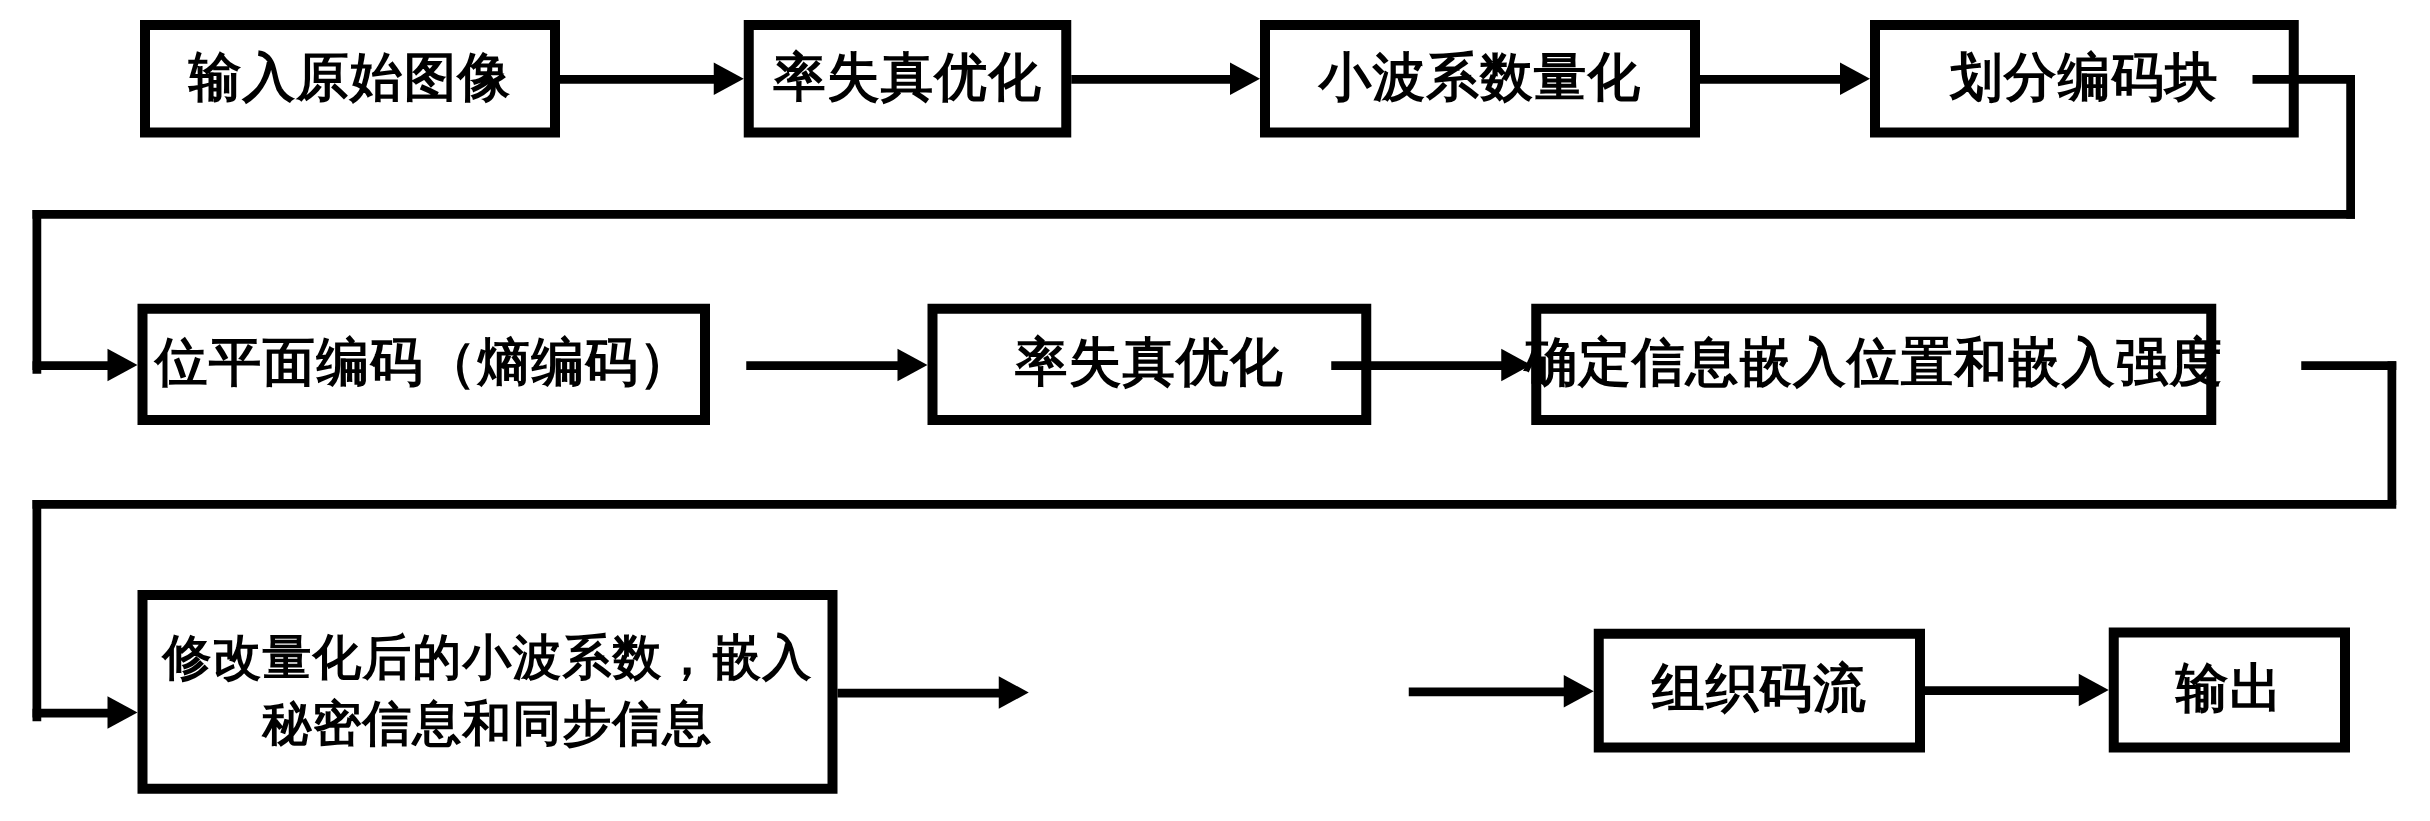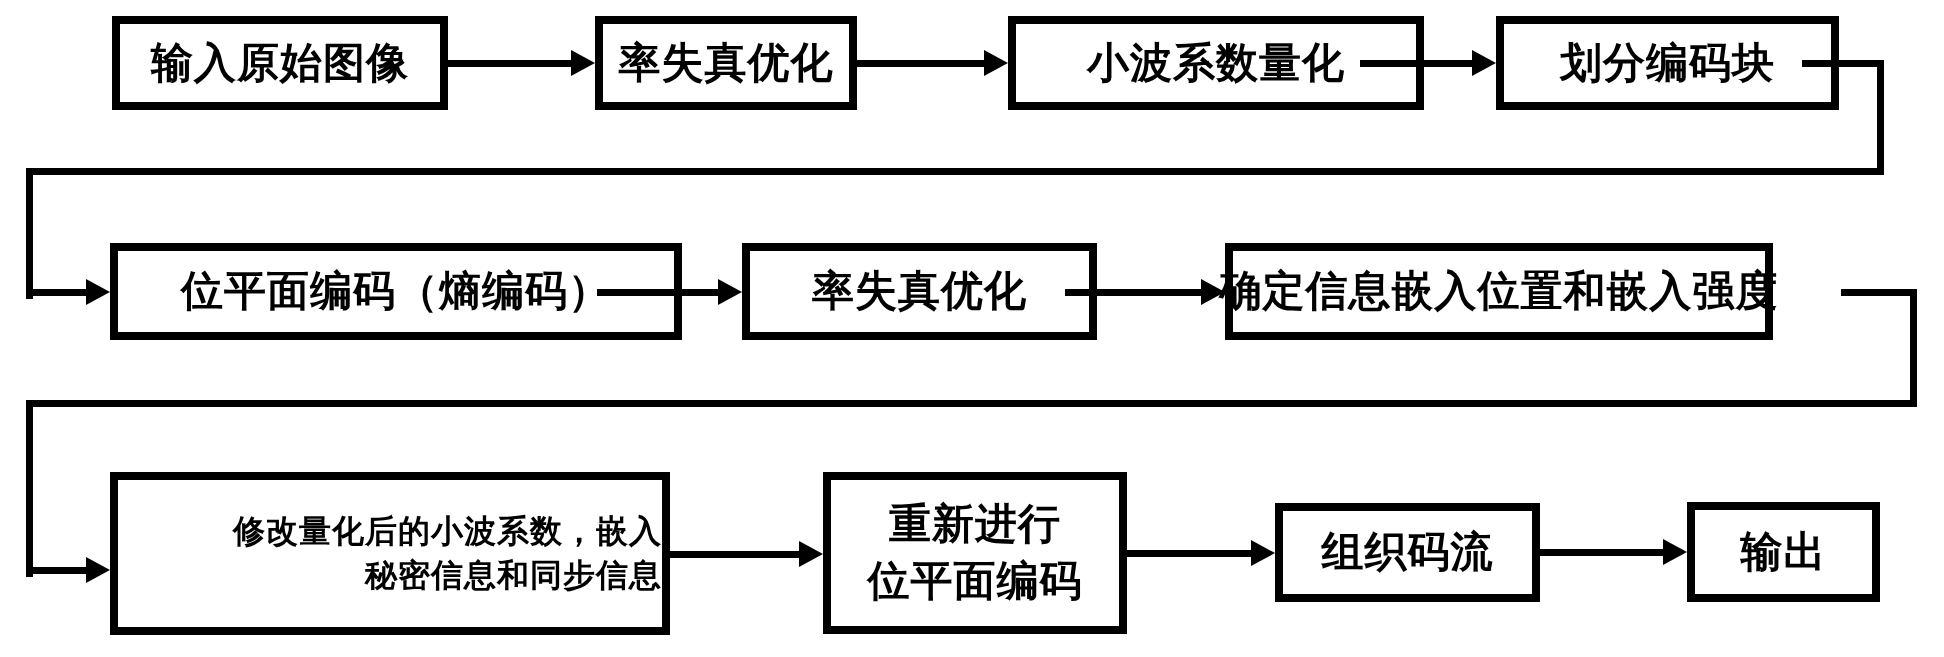--- a/index.html
+++ b/index.html
@@ -22,65 +22,61 @@
     align-items: center;
     justify-content: center;
     text-align: center;
     font-weight: bold;
     font-size: 42px;
     line-height: 1.35;
     letter-spacing: 1px;
     white-space: nowrap;
   }
   .node .lbl { display: block; }
-  .fs39 { font-size: 32px; align-items: flex-end; }
+  .fs39 { font-size: 39px; }
   .seg { position: absolute; background: #000; }
   .ah {
     position: absolute;
     width: 0; height: 0;
     border-top: 13px solid transparent;
     border-bottom: 13px solid transparent;
     border-left: 24px solid #000;
   }
 </style>
 </head>
 <body>
 
 <div class="canvas">
 
   <div class="node" style="left:112px; top:16px; width:336px; height:94px">
     <span class="lbl">输入原始图像</span>
   </div>
   <div class="node" style="left:595px; top:16px; width:262px; height:94px">
     <span class="lbl">率失真优化</span>
   </div>
-  <div class="node" style="left:1008px; top:16px; width:416px; height:94px">
+  <div class="node" style="left:1008px; top:16px; width:352px; height:94px">
     <span class="lbl">小波系数量化</span>
   </div>
   <div class="node" style="left:1496px; top:16px; width:343px; height:94px">
     <span class="lbl">划分编码块</span>
   </div>
 
-  <div class="node" style="left:110px; top:243px; width:572px; height:97px">
+  <div class="node" style="left:110px; top:243px; width:458px; height:97px">
     <span class="lbl">位平面编码（熵编码）</span>
   </div>
   <div class="node" style="left:742px; top:243px; width:355px; height:97px">
     <span class="lbl">率失真优化</span>
   </div>
   <div class="node" style="left:1225px; top:243px; width:548px; height:97px">
     <span class="lbl">确定信息嵌入位置和嵌入强度</span>
   </div>
 
   <div class="node fs39" style="left:110px; top:472px; width:560px; height:163px">
     <span class="lbl">修改量化后的小波系数，嵌入</span>
     <span class="lbl">秘密信息和同步信息</span>
-  </div>
-  <div class="node" style="left:823px; top:472px; width:304px; height:162px">
-    <span class="lbl">重新进行</span>
-    <span class="lbl">位平面编码</span>
   </div>
   <div class="node" style="left:1687px; top:502px; width:193px; height:100px">
     <span class="lbl">输出</span>
   </div>
   <div class="node" style="left:1275px; top:503px; width:265px; height:99px">
     <span class="lbl">组织码流</span>
   </div>
 
   <div class="seg" style="left:448px; top:60px; width:128px; height:7px"></div>
   <div class="ah" style="left:571px; top:50px"></div>

